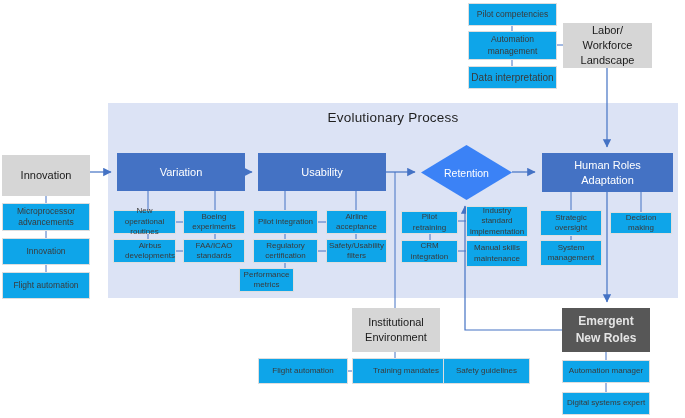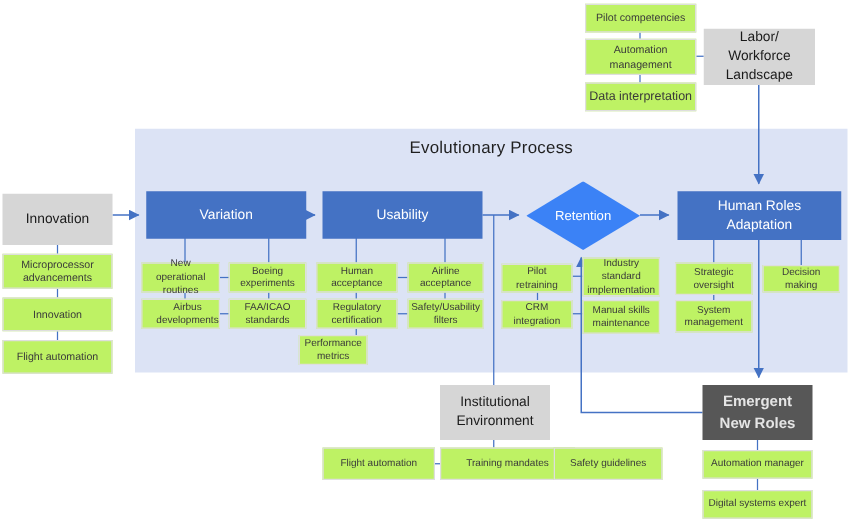--- a/index.html
+++ b/index.html
@@ -7,21 +7,21 @@
          font-family:"Liberation Sans",sans-serif;}
   .abs{position:absolute;box-sizing:border-box;}
   .center{display:flex;align-items:center;justify-content:center;text-align:center;}
 
   .process-bg{background:#DCE3F5;}
   .process-title{font-size:13.5px;color:#1f1f1f;letter-spacing:.2px;}
 
   .box-blue{background:#4472C4;color:#fff;font-size:11px;}
   .box-gray{background:#D6D6D6;color:#1a1a1a;font-size:11px;line-height:1.35;}
   .box-dark{background:#575757;color:#e5e5e5;font-size:12px;font-weight:600;line-height:1.4;}
-  .box-white{background:#bef264;border:1px solid #DEDEDE;color:#3a3a3a;font-size:8px;
+  .box-white{background:#0ea5e9;border:1px solid #DEDEDE;color:#3a3a3a;font-size:8px;
              line-height:1.3;padding:1px 2px;}
   .diamond{background:#3b82f6;color:#fff;font-size:10.5px;
            clip-path:polygon(50% 0%,100% 50%,50% 100%,0% 50%);}
   svg.wires{position:absolute;left:0;top:0;pointer-events:none;}
 </style>
 </head>
 <body>
 
 <div class="stage">
 
@@ -103,21 +103,21 @@
   <div class="abs center box-blue" style="left:117px;top:153px;width:128px;height:38px;">Variation</div>
   <div class="abs center box-blue" style="left:258px;top:153px;width:128px;height:38px;">Usability</div>
   <div class="abs center diamond" style="left:421px;top:145px;width:91px;height:55px;">Retention</div>
   <div class="abs center box-blue" style="left:542px;top:153px;width:131px;height:39px;line-height:1.35;padding:0 14px;">Human Roles Adaptation</div>
 
   <div class="abs center box-white" style="left:113px;top:210px;width:63px;height:24px;">New operational routines</div>
   <div class="abs center box-white" style="left:183px;top:210px;width:62px;height:24px;">Boeing experiments</div>
   <div class="abs center box-white" style="left:113px;top:239px;width:63px;height:24px;padding-left:13px;">Airbus developments</div>
   <div class="abs center box-white" style="left:183px;top:239px;width:62px;height:24px;">FAA/ICAO standards</div>
 
-  <div class="abs center box-white" style="left:253px;top:210px;width:65px;height:24px;">Human acceptance</div>
+  <div class="abs center box-white" style="left:253px;top:210px;width:65px;height:24px;">Pilot integration</div>
   <div class="abs center box-white" style="left:326px;top:210px;width:61px;height:24px;">Airline acceptance</div>
   <div class="abs center box-white" style="left:253px;top:239px;width:65px;height:24px;">Regulatory certification</div>
   <div class="abs center box-white" style="left:326px;top:239px;width:61px;height:24px;">Safety/Usability filters</div>
   <div class="abs center box-white" style="left:239px;top:268px;width:55px;height:24px;">Performance metrics</div>
 
   <div class="abs center box-white" style="left:401px;top:211px;width:57px;height:23px;">Pilot retraining</div>
   <div class="abs center box-white" style="left:466px;top:206px;width:62px;height:31px;">Industry standard implementation</div>
   <div class="abs center box-white" style="left:401px;top:240px;width:57px;height:23px;">CRM integration</div>
   <div class="abs center box-white" style="left:466px;top:240px;width:62px;height:27px;">Manual skills maintenance</div>
 

